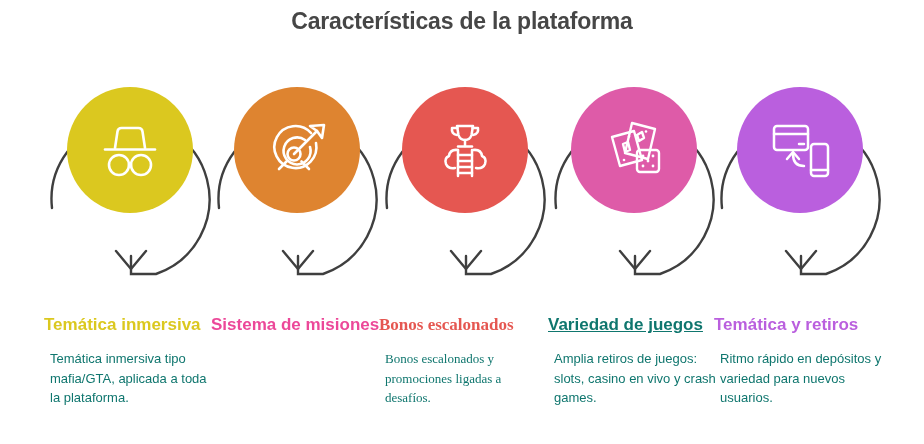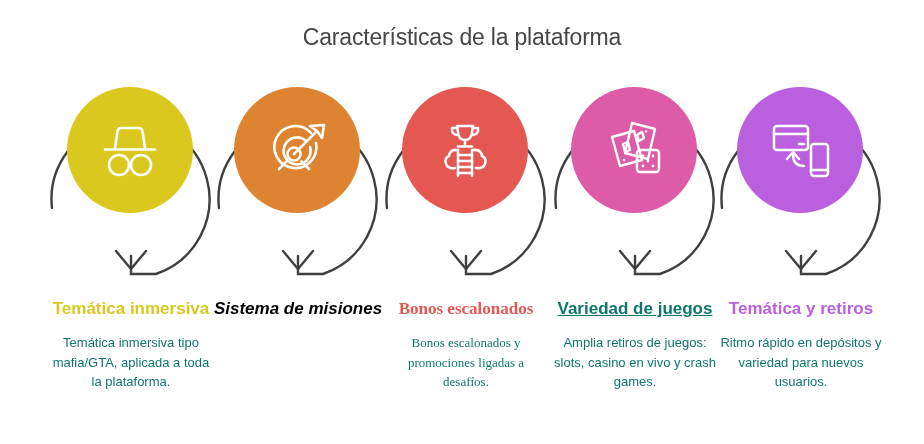--- a/index.html
+++ b/index.html
@@ -16,26 +16,26 @@
     position: relative;
     width: 924px;
     height: 444px;
     background: #ffffff;
     overflow: hidden;
   }
 
   
   #page-title {
     position: absolute;
-    top: 24px;
+    top: 8px;
     left: 0;
     width: 924px;
     text-align: center;
     font-size: 23px;
-    font-weight: normal;
+    font-weight: bold;
     color: #464646;
     letter-spacing: -0.2px;
   }
 
   
   .column {
     position: absolute;
     top: 70px;
     width: 186px;
   }
@@ -72,23 +72,23 @@
     align-items: center;
     justify-content: center;
   }
   .glyph svg {
     display: block;
   }
 
   
   .textblock {
     position: absolute;
-    top: 228px;
-    width: 186px;
-    text-align: center;
+    top: 244px;
+    width: 186px;
+    text-align: left;
   }
   .heading {
     font-size: 17px;
     font-weight: bold;
     line-height: 1.25;
     margin: 0 0 14px 0;
     padding: 0 6px;
   }
   .body-text {
     font-size: 13px;
@@ -145,21 +145,21 @@
             <circle cx="34" cy="41" r="6.5"></circle>
             <line x1="19" y1="56" x2="26.5" y2="48.5"></line>
             <line x1="49" y1="56" x2="41.5" y2="48.5"></line>
             <line x1="34" y1="41" x2="57" y2="18"></line>
             <path d="M50 13 L57 18 L62 25 L64 12 Z"></path>
           </g>
         </svg>
       </div>
     </div>
     <div class="textblock">
-      <p class="heading" style="color:#000000;font-style:italic;">Sistema de misiones</p>
+      <p class="heading" style="color:#ec4899;">Sistema de misiones</p>
     </div>
   </div>
 
   <div class="column" style="left:373px;font-family:Liberation Serif, serif;">
     <div class="node">
       <svg class="arc-svg" viewBox="0 0 186 230">
         <path d="M14 138 A79 79 0 1 1 118 204 L93 204 L93 186" fill="none" stroke="#3f3f3f" stroke-width="2.4" stroke-linecap="round"></path>
         <path d="M78 181 L93 199 L108 181" fill="none" stroke="#3f3f3f" stroke-width="2.4" stroke-linecap="round" stroke-linejoin="round"></path>
       </svg>
       <div class="disc" style="background:#E55751;"></div>

